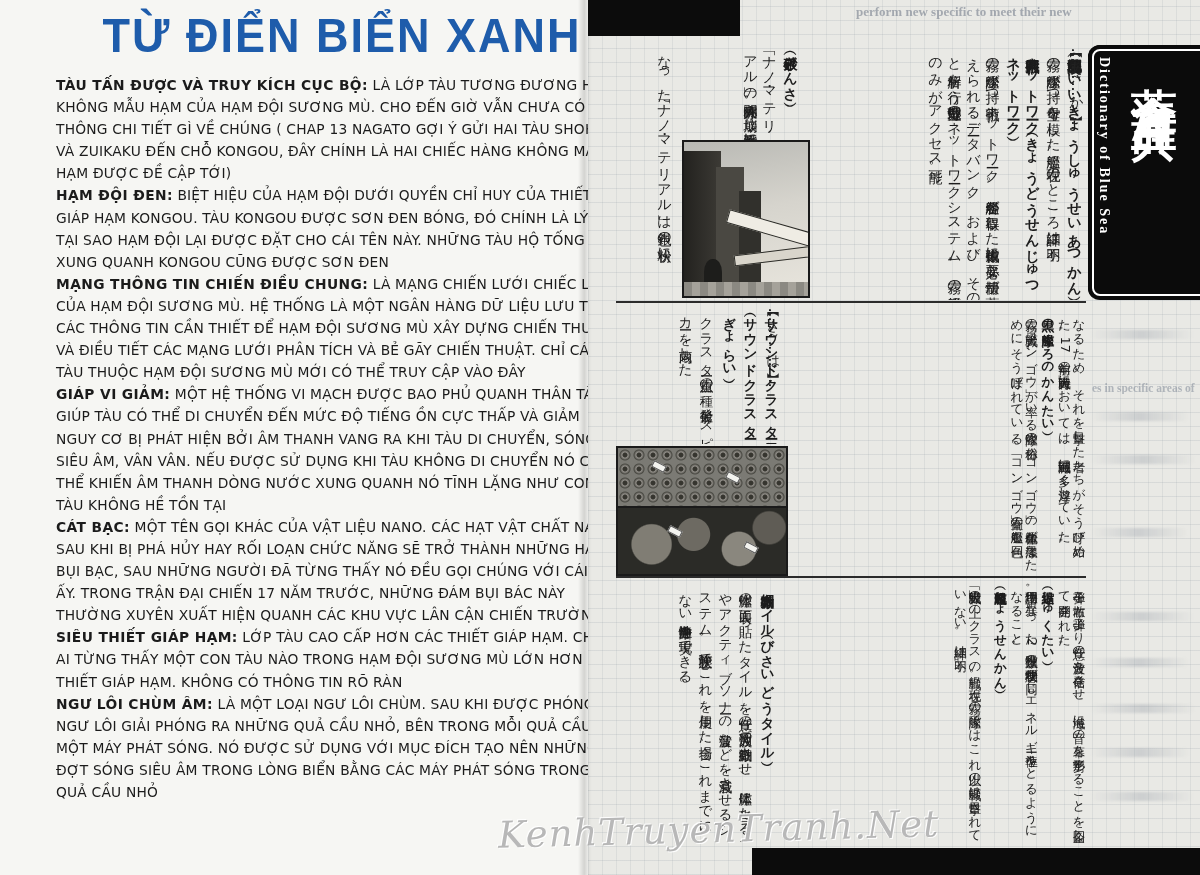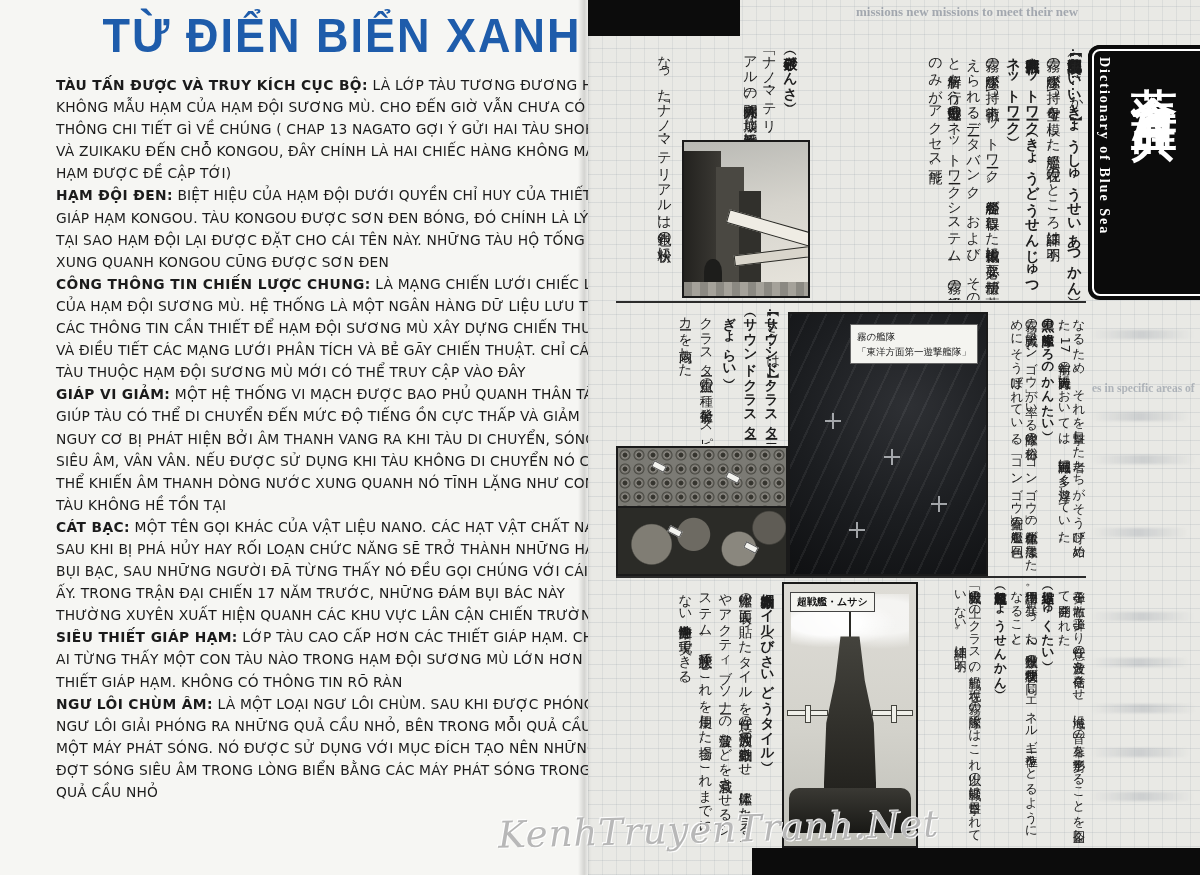--- a/index.html
+++ b/index.html
@@ -110,35 +110,35 @@
         text-shadow:1px 1px 0 rgba(255,255,255,.95),-1px -1px 0 rgba(255,255,255,.95);}
 </style>
 </head>
 <body>
 
 <div class="left-page">
   <h1 class="vn-title">TỪ ĐIỂN BIỂN XANH</h1>
   <div class="vn-entries">
     <p><span class="vn-term">TÀU TẤN ĐƯỢC VÀ TRUY KÍCH CỤC BỘ:</span><span> LÀ LỚP TÀU TƯƠNG ĐƯƠNG HÀNG KHÔNG MẪU HẠM CỦA HẠM ĐỘI SƯƠNG MÙ. CHO ĐẾN GIỜ VẪN CHƯA CÓ THÔNG CHI TIẾT GÌ VỀ CHÚNG ( CHAP 13 NAGATO GỢI Ý GỬI HAI TÀU SHOKAKU VÀ ZUIKAKU ĐẾN CHỖ KONGOU, ĐÂY CHÍNH LÀ HAI CHIẾC HÀNG KHÔNG MẪU HẠM ĐƯỢC ĐỀ CẬP TỚI)</span></p>
     <p><span class="vn-term">HẠM ĐỘI ĐEN:</span><span> BIỆT HIỆU CỦA HẠM ĐỘI DƯỚI QUYỀN CHỈ HUY CỦA THIẾT GIÁP HẠM KONGOU. TÀU KONGOU ĐƯỢC SƠN ĐEN BÓNG, ĐÓ CHÍNH LÀ LÝ DO TẠI SAO HẠM ĐỘI LẠI ĐƯỢC ĐẶT CHO CÁI TÊN NÀY. NHỮNG TÀU HỘ TỐNG XUNG QUANH KONGOU CŨNG ĐƯỢC SƠN ĐEN</span></p>
-    <p><span class="vn-term">CÔNG THÔNG TIN CHIẾN LƯỢC CHUNG:</span><span> LÀ MẠNG CHIẾN LƯỚI CHIẾC LỰC CỦA HẠM ĐỘI SƯƠNG MÙ. HỆ THỐNG LÀ MỘT NGÂN HÀNG DỮ LIỆU LƯU TRỮ CÁC THÔNG TIN CẦN THIẾT ĐỂ HẠM ĐỘI SƯƠNG MÙ XÂY DỰNG CHIẾN THUẬT VÀ ĐIỀU TIẾT CÁC MẠNG LƯỚI PHÂN TÍCH VÀ BẺ GÃY CHIẾN THUẬT. CHỈ CÁC TÀU THUỘC HẠM ĐỘI SƯƠNG MÙ MỚI CÓ THỂ TRUY CẬP VÀO ĐÂY</span></p>
+    <p><span class="vn-term">MẠNG THÔNG TIN CHIẾN ĐIỀU CHUNG:</span><span> LÀ MẠNG CHIẾN LƯỚI CHIẾC LỰC CỦA HẠM ĐỘI SƯƠNG MÙ. HỆ THỐNG LÀ MỘT NGÂN HÀNG DỮ LIỆU LƯU TRỮ CÁC THÔNG TIN CẦN THIẾT ĐỂ HẠM ĐỘI SƯƠNG MÙ XÂY DỰNG CHIẾN THUẬT VÀ ĐIỀU TIẾT CÁC MẠNG LƯỚI PHÂN TÍCH VÀ BẺ GÃY CHIẾN THUẬT. CHỈ CÁC TÀU THUỘC HẠM ĐỘI SƯƠNG MÙ MỚI CÓ THỂ TRUY CẬP VÀO ĐÂY</span></p>
     <p><span class="vn-term">GIÁP VI GIẢM:</span><span> MỘT HỆ THỐNG VI MẠCH ĐƯỢC BAO PHỦ QUANH THÂN TÀU GIÚP TÀU CÓ THỂ DI CHUYỂN ĐẾN MỨC ĐỘ TIẾNG ỒN CỰC THẤP VÀ GIẢM NGUY CƠ BỊ PHÁT HIỆN BỞI ÂM THANH VANG RA KHI TÀU DI CHUYỂN, SÓNG SIÊU ÂM, VÂN VÂN. NẾU ĐƯỢC SỬ DỤNG KHI TÀU KHÔNG DI CHUYỂN NÓ CÓ THỂ KHIẾN ÂM THANH DÒNG NƯỚC XUNG QUANH NÓ TĨNH LẶNG NHƯ CON TÀU KHÔNG HỀ TỒN TẠI</span></p>
     <p><span class="vn-term">CÁT BẠC:</span><span> MỘT TÊN GỌI KHÁC CỦA VẬT LIỆU NANO. CÁC HẠT VẬT CHẤT NANO SAU KHI BỊ PHÁ HỦY HAY RỐI LOẠN CHỨC NĂNG SẼ TRỞ THÀNH NHỮNG HẠT BỤI BẠC, SAU NHỮNG NGƯỜI ĐÃ TỪNG THẤY NÓ ĐỀU GỌI CHÚNG VỚI CÁI TÊN ẤY. TRONG TRẬN ĐẠI CHIẾN 17 NĂM TRƯỚC, NHỮNG ĐÁM BỤI BÁC NÀY THƯỜNG XUYÊN XUẤT HIỆN QUANH CÁC KHU VỰC LÂN CẬN CHIẾN TRƯỜNG</span></p>
     <p><span class="vn-term">SIÊU THIẾT GIÁP HẠM:</span><span> LỚP TÀU CAO CẤP HƠN CÁC THIẾT GIÁP HẠM. CHƯA AI TỪNG THẤY MỘT CON TÀU NÀO TRONG HẠM ĐỘI SƯƠNG MÙ LỚN HƠN SIÊU THIẾT GIÁP HẠM. KHÔNG CÓ THÔNG TIN RÕ RÀN</span></p>
     <p><span class="vn-term">NGƯ LÔI CHÙM ÂM:</span><span> LÀ MỘT LOẠI NGƯ LÔI CHÙM. SAU KHI ĐƯỢC PHÓNG ĐI, NGƯ LÔI GIẢI PHÓNG RA  NHỮNG QUẢ CẦU NHỎ, BÊN TRONG MỖI QUẢ CẦU LÀ MỘT MÁY PHÁT SÓNG. NÓ ĐƯỢC SỬ DỤNG VỚI MỤC ĐÍCH TẠO NÊN NHỮNG ĐỢT SÓNG SIÊU ÂM TRONG LÒNG BIỂN BẰNG CÁC MÁY PHÁT SÓNG TRONG MỖI QUẢ CẦU NHỎ</span></p>
   </div>
 </div>
 
 <div class="seam"></div>
 
 <div class="right-page">
 
   <div class="top-black-bar"></div>
 
-  <div class="ghost-line g-top">missions new missions to meet their new</div>
+  <div class="ghost-line g-top">perform new specific to meet their new</div>
   <div class="ghost-line g-side">es in specific areas of the</div>
   <div class="ghost-streak" style="left:502px;top:330px;width:104px;"></div>
   <div class="ghost-streak" style="left:502px;top:412px;width:100px;"></div>
   <div class="ghost-streak" style="left:502px;top:455px;width:106px;"></div>
   <div class="ghost-streak" style="left:502px;top:528px;width:98px;"></div>
   <div class="ghost-streak" style="left:502px;top:612px;width:104px;"></div>
   <div class="ghost-streak" style="left:502px;top:658px;width:100px;"></div>
   <div class="ghost-streak" style="left:502px;top:704px;width:106px;"></div>
   <div class="ghost-streak" style="left:502px;top:748px;width:100px;"></div>
   <div class="ghost-streak" style="left:502px;top:792px;width:104px;"></div>
@@ -180,31 +180,20 @@
   </div>
 
   <div class="hrule rule1"></div>
 
   <div class="vtext kuro vsmall">
     <div class="seg">なるため、それを目撃した者たちがそう呼び始めた。17年前の「大海戦」時においては、戦闘海域に多く浮遊していた。</div>
     <div class="seg term">黒の艦隊（くろのかんたい）</div>
     <div class="seg">霧の大戦艦「コンゴウ」が率いる艦隊の俗称。「コンゴウ」の艦体色が漆黒なためにそう呼ばれている。「コンゴウ」直衛の艦艇も同色。</div>
   </div>
 
-  <div class="panel img2">
-    <div class="i2-streaks"></div>
-    <div class="i2-cross" style="left:18%;top:38%;"></div>
-    <div class="i2-cross" style="left:48%;top:52%;"></div>
-    <div class="i2-cross" style="left:72%;top:70%;"></div>
-    <div class="i2-cross" style="left:30%;top:80%;"></div>
-    <div class="i2-caption">
-      <div style="position:static;">霧の艦隊</div>
-      <div style="position:static;">「東洋方面第一遊撃艦隊」</div>
-    </div>
-  </div>
 
   <div class="vtext sec-sh">
     <div class="seg idx">
         <span>……………</span>
         <span>【さ～は】</span>
         <span>……………</span>
       </div>
     <div class="seg term">サウンドクラスター魚雷（サウンドクラスターぎょらい）</div>
     <div class="seg">クラスター魚雷の一種。発射後、スピーカーを内蔵した</div>
   </div>
@@ -223,29 +212,20 @@
   <div class="vtext b-right vsmall">
     <div class="seg">子弾を散布。子弾より任意の音波を発信させ、海域に音の幕を形勢することを企図して開発された。</div>
     <div class="seg term">縮退（しゅくたい）</div>
     <div class="seg">物理用語。異なった2種類以上の物理状態が同じエネルギー準位をとるようになること。</div>
     <div class="seg term">超戦艦（ちょうせんかん）</div>
   </div>
   <div class="vtext daisenkan vsmall">
     <div class="seg">「大戦艦」級の上のクラスの戦艦。現在、霧の艦隊ではこれ以上の戦艦は目撃されていない。詳細は不明。</div>
   </div>
 
-  <div class="panel img4">
-    <div class="m-cloud"></div>
-    <div class="m-mast"></div>
-    <div class="m-tower"></div>
-    <div class="m-yard" style="left:2%;top:48%;"></div>
-    <div class="m-yard" style="right:2%;top:48%;"></div>
-    <div class="m-hull"></div>
-    <div class="img-label m-label">超戦艦・ムサシ</div>
-  </div>
 
   <div class="vtext bisaido">
     <div class="seg term">微細動タイル（びさいどうタイル）</div>
     <div class="seg">艦体の表面に貼ったタイルを任意の周波数で微細動させ、艦体に当たる水流音やアクティブソナーの音波などを減衰させるシステム。静止状態でこれを使用した場合、これまでにない海中静粛性を実現できる。</div>
   </div>
 
   <div class="bottom-black-bar"></div>
 </div>
 
 <div class="watermark">KenhTruyenTranh.Net</div>

